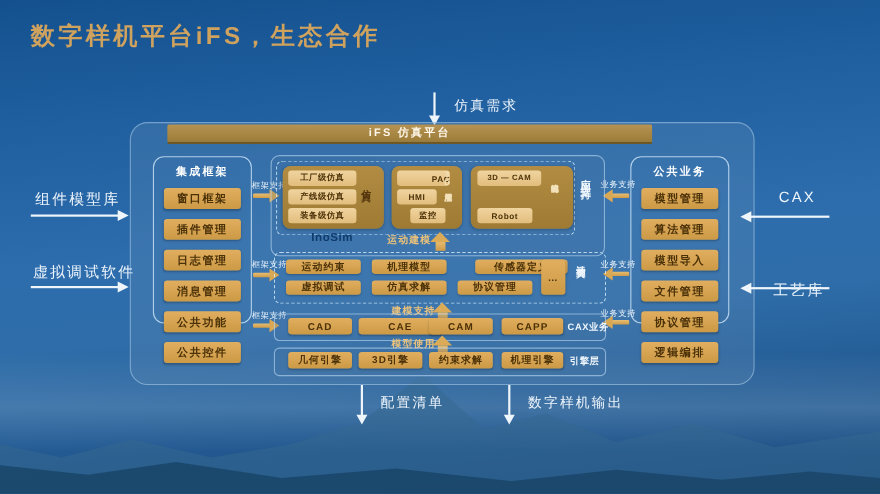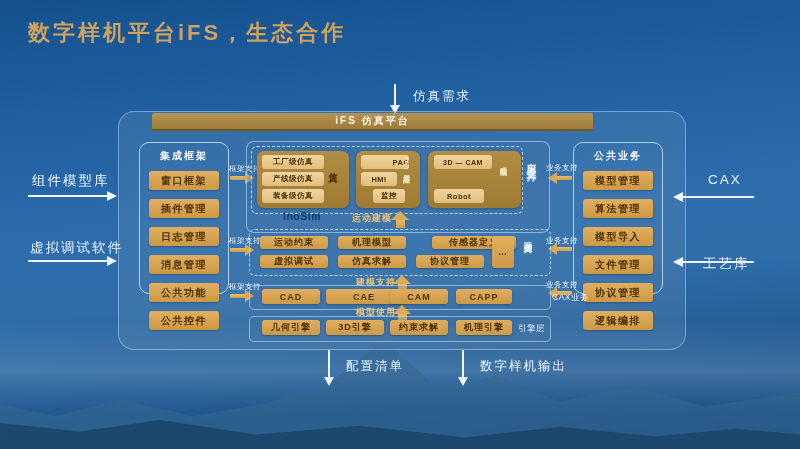--- a/index.html
+++ b/index.html
@@ -145,31 +145,31 @@
   <div class="vlab wlab" style="left:524px;top:234px;font-size:8.5px;letter-spacing:1px;font-weight:bold;">运动仿真</div>
 
   <div class="glab" style="left:356px;top:276px;">建模支持</div>
   <div class="gup" style="left:398px;top:284px;"></div>
 
   <div class="box-solid" style="left:249px;top:285px;width:300px;height:23px;border-radius:5px;"></div>
   <div class="gbtn" style="left:262px;top:289px;width:58px;height:15px;">CAD</div>
   <div class="gbtn" style="left:326px;top:289px;width:76px;height:15px;">CAE</div>
   <div class="gbtn" style="left:390px;top:289px;width:58px;height:15px;">CAM</div>
   <div class="gbtn" style="left:456px;top:289px;width:56px;height:15px;">CAPP</div>
-  <div class="wlab slab" style="left:516px;top:292px;font-weight:normal;margin-left:36px;">CAX业务</div>
+  <div class="wlab slab" style="left:516px;top:292px;font-weight:bold;">CAX业务</div>
 
   <div class="glab" style="left:356px;top:306px;">模型使用</div>
   <div class="gup" style="left:398px;top:314px;"></div>
 
   <div class="box-solid" style="left:249px;top:316px;width:300px;height:24px;border-radius:5px;"></div>
   <div class="gbtn" style="left:262px;top:320px;width:58px;height:15px;">几何引擎</div>
   <div class="gbtn" style="left:326px;top:320px;width:58px;height:15px;">3D引擎</div>
   <div class="gbtn" style="left:390px;top:320px;width:58px;height:15px;">约束求解</div>
   <div class="gbtn" style="left:456px;top:320px;width:56px;height:15px;">机理引擎</div>
-  <div class="wlab slab" style="left:518px;top:323px;font-weight:normal;">引擎层</div>
+  <div class="wlab slab" style="left:518px;top:323px;font-weight:bold;">引擎层</div>
 
   <div class="wdown" style="left:328px;top:350px;height:28px;"></div>
   <div class="wlab" style="left:346px;top:358px;font-size:12.5px;letter-spacing:2px;">配置清单</div>
   <div class="wdown" style="left:462px;top:350px;height:28px;"></div>
   <div class="wlab" style="left:480px;top:358px;font-size:12.5px;letter-spacing:2px;">数字样机输出</div>
 
   <div class="wlab" style="left:32px;top:172px;font-size:13.5px;letter-spacing:2px;">组件模型库</div>
   <div class="warr r" style="left:28px;top:195px;width:80px;"></div>
   <div class="wlab" style="left:30px;top:239px;font-size:13.5px;letter-spacing:2px;">虚拟调试软件</div>
   <div class="warr r" style="left:28px;top:260px;width:80px;"></div>

